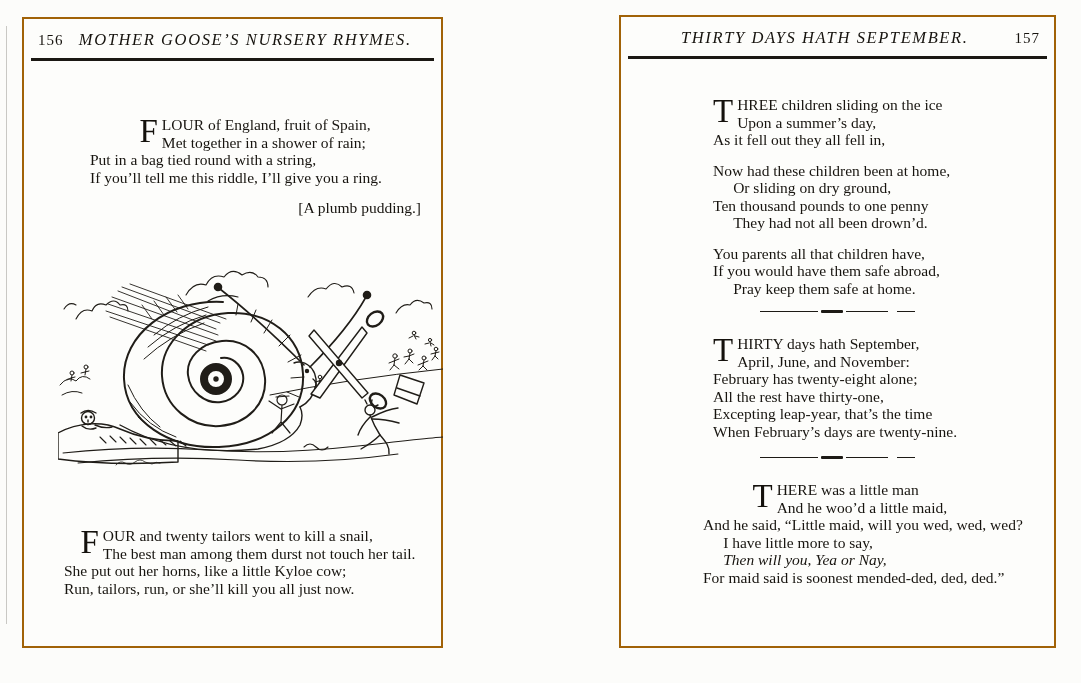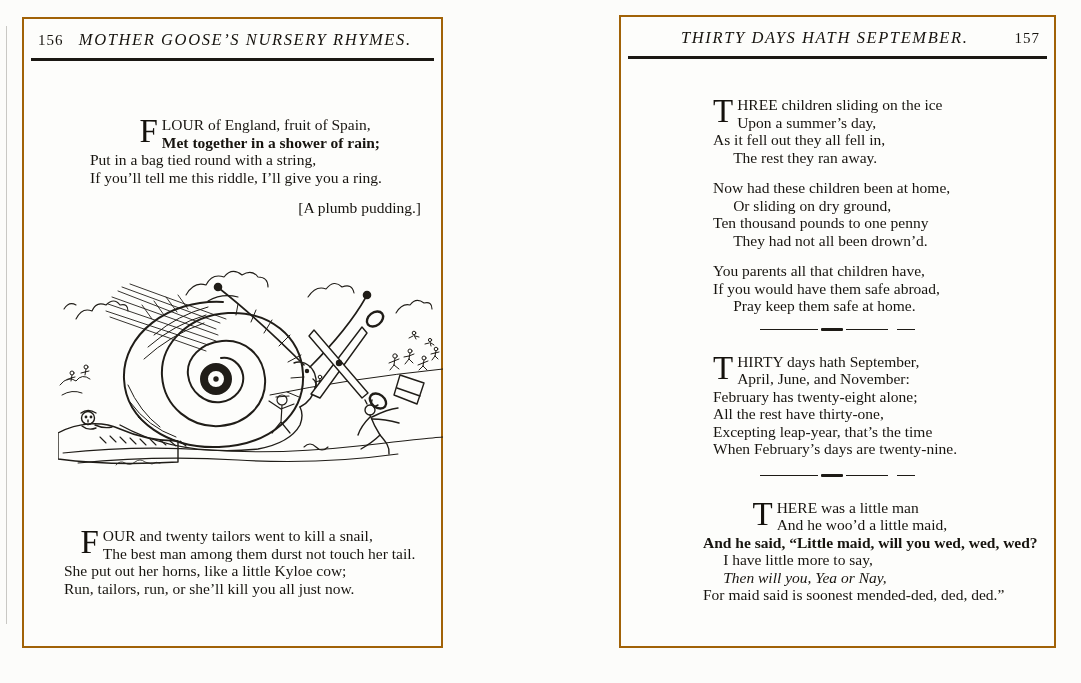--- a/index.html
+++ b/index.html
@@ -54,21 +54,21 @@
   <div class="running-head">
     <span class="page-num">156</span>
     <span class="head-title">MOTHER GOOSE’S NURSERY RHYMES.</span>
   </div>
   <div class="head-rule"></div>
 
   <div class="poem poem-a">
       <div class="stanza">
         <span class="dropcap" style="margin-left: 1.5em;">F</span>
         <div class="line" style="padding-left: 0em;">LOUR of England, fruit of Spain,</div>
-        <div class="line" style="padding-left: 0em; font-weight: bold;">Met together in a shower of rain;</div>
+        <div class="line" style="padding-left: 0em;">Met together in a shower of rain;</div>
         <div class="line" style="padding-left: 0em;">Put in a bag tied round with a string,</div>
         <div class="line" style="padding-left: 0em;">If you’ll tell me this riddle, I’ll give you a ring.</div>
       </div>
     </div>
   <div class="attribution">[A plumb pudding.]</div>
 
   <div class="illustration" role="img" aria-label="Woodcut engraving: a giant snail with a towering spiral shell and long horns pursues fleeing tailors; a pair of open scissors flies through the air and tiny figures run away over the hill.">
     <svg viewBox="0 0 385 222" width="385" height="222">
       <g fill="none" stroke="#201d18" stroke-width="1.4" stroke-linecap="round" stroke-linejoin="round">
 
@@ -214,21 +214,20 @@
     <span class="page-num">157</span>
   </div>
   <div class="head-rule"></div>
 
   <div class="poem poem-1">
       <div class="stanza">
         <span class="dropcap" style="margin-left: 0em;">T</span>
         <div class="line" style="padding-left: 0em;">HREE children sliding on the ice</div>
         <div class="line" style="padding-left: 0em;">Upon a summer’s day,</div>
         <div class="line" style="padding-left: 0em;">As it fell out they all fell in,</div>
-        <div class="line" style="padding-left: 1.3em;">The rest they ran away.</div>
       </div>
       <div class="stanza">
         <div class="line" style="padding-left: 0em;">Now had these children been at home,</div>
         <div class="line" style="padding-left: 1.3em;">Or sliding on dry ground,</div>
         <div class="line" style="padding-left: 0em;">Ten thousand pounds to one penny</div>
         <div class="line" style="padding-left: 1.3em;">They had not all been drown’d.</div>
       </div>
       <div class="stanza">
         <div class="line" style="padding-left: 0em;">You parents all that children have,</div>
         <div class="line" style="padding-left: 0em;">If you would have them safe abroad,</div>
@@ -262,19 +261,19 @@
       <span class="dv c"></span>
       <span class="dv sp"></span>
       <span class="dv d"></span>
   </div>
 
   <div class="poem poem-3">
       <div class="stanza">
         <span class="dropcap" style="margin-left: 1.5em;">T</span>
         <div class="line" style="padding-left: 0em;">HERE was a little man</div>
         <div class="line" style="padding-left: 0em;">And he woo’d a little maid,</div>
-        <div class="line" style="padding-left: 0em; font-weight: bold;">And he said, “Little maid, will you wed, wed, wed?</div>
+        <div class="line" style="padding-left: 0em;">And he said, “Little maid, will you wed, wed, wed?</div>
         <div class="line" style="padding-left: 1.3em;">I have little more to say,</div>
         <div class="line" style="padding-left: 1.3em; font-style: italic;">Then will you, Yea or Nay,</div>
         <div class="line" style="padding-left: 0em;">For maid said is soonest mended-ded, ded, ded.”</div>
       </div>
     </div>
 </div>
 
 </body></html>

